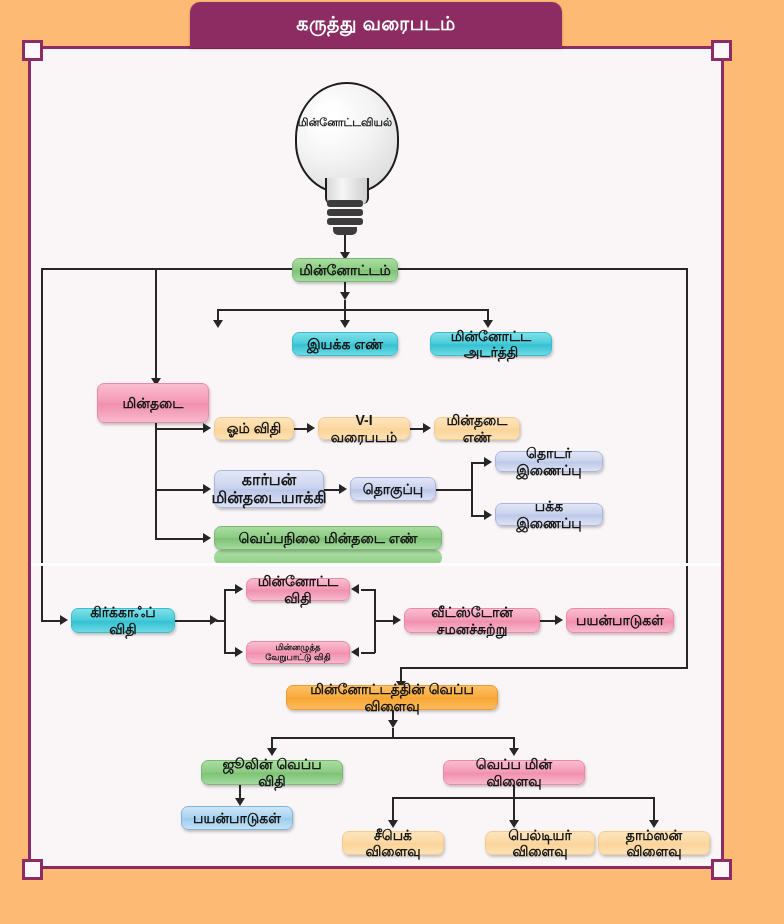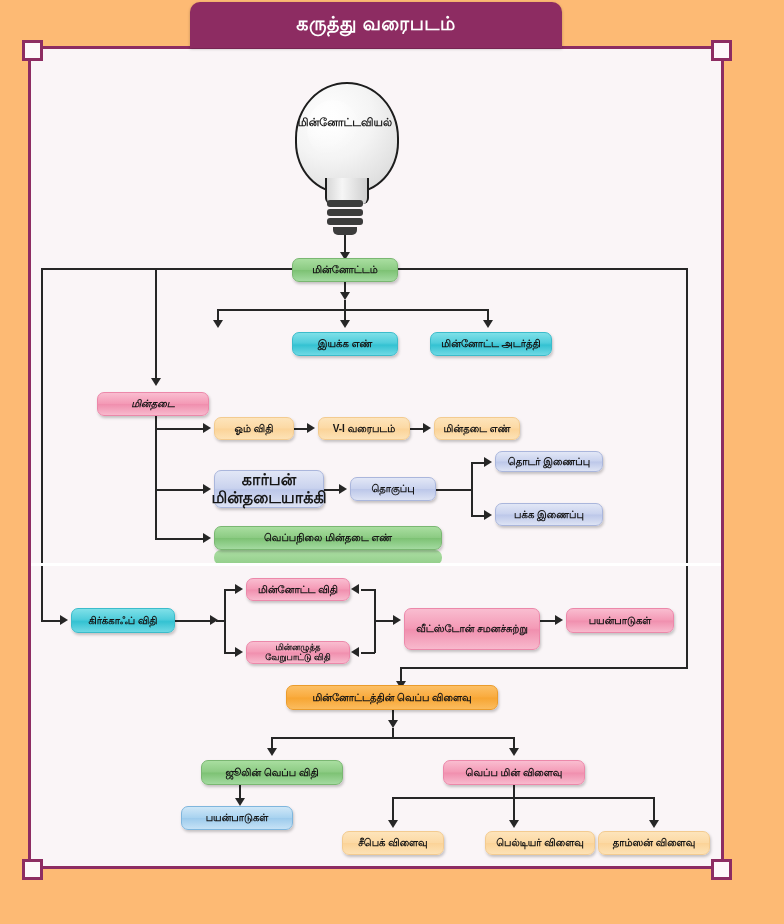--- a/index.html
+++ b/index.html
@@ -80,21 +80,21 @@
     position:absolute;left:0;top:34px;width:112px;text-align:center;
     font-size:11px;font-weight:bold;color:#1b1b1b;
   }
 
   
   .node{
     position:absolute;z-index:3;
     display:flex;align-items:center;justify-content:center;
     text-align:center;
     border-radius:7px;
-    font-size:10px;font-weight:bold;color:#161616;
+    font-size:14px;font-weight:bold;color:#161616;
     line-height:1.15;
     box-sizing:border-box;
     padding:2px 5px;
     box-shadow:1px 2px 3px rgba(0,0,0,.22);
   }
   .n-green{
     background:linear-gradient(180deg,#a9dea0 0%,#8ccb83 48%,#7dc274 52%,#a3daa0 100%);
     border:1px solid #7ab772;
   }
   .n-cyan{
@@ -197,21 +197,21 @@
   <div class="arrow a-down" style="left:340px;top:320px;"></div>
   <div class="ln v" style="left:487px;top:309px;height:14px;"></div>
   <div class="arrow a-down" style="left:483px;top:320px;"></div>
 
   <div class="node n-cyan" style="left:292px;top:332px;width:106px;height:24px;">இயக்க எண்</div>
   <div class="node n-cyan" style="left:430px;top:332px;width:122px;height:24px;">மின்னோட்ட அடர்த்தி</div>
 
   <div class="ln v" style="left:155px;top:268px;height:112px;"></div>
   <div class="arrow a-down" style="left:151px;top:378px;"></div>
 
-  <div class="node n-pink" style="left:97px;top:392px;width:112px;height:24px;font-style:italic;">மின்தடை</div>
+  <div class="node n-pink" style="left:97px;top:383px;width:112px;height:40px;">மின்தடை</div>
 
   <div class="ln v" style="left:155px;top:412px;height:126px;"></div>
 
   <div class="ln h" style="left:155px;top:428px;width:51px;"></div>
   <div class="arrow a-right" style="left:203px;top:423px;"></div>
   <div class="node n-peach" style="left:214px;top:417px;width:80px;height:23px;">ஓம் விதி</div>
   <div class="ln h" style="left:294px;top:428px;width:16px;"></div>
   <div class="arrow a-right" style="left:307px;top:423px;"></div>
   <div class="node n-peach" style="left:318px;top:417px;width:92px;height:23px;">V-I வரைபடம்</div>
   <div class="ln h" style="left:410px;top:428px;width:16px;"></div>
@@ -258,21 +258,21 @@
   <div class="node n-pink tiny" style="left:246px;top:641px;width:104px;height:23px;">மின்னழுத்த வேறுபாட்டு விதி</div>
 
   <div class="ln v" style="left:374px;top:589px;height:64px;"></div>
   <div class="ln h" style="left:361px;top:589px;width:14px;"></div>
   <div class="arrow a-left" style="left:351px;top:584px;"></div>
   <div class="ln h" style="left:361px;top:652px;width:14px;"></div>
   <div class="arrow a-left" style="left:351px;top:647px;"></div>
 
   <div class="ln h" style="left:374px;top:620px;width:22px;"></div>
   <div class="arrow a-right" style="left:393px;top:615px;"></div>
-  <div class="node n-pink" style="left:404px;top:608px;width:136px;height:42px;">வீட்ஸ்டோன் சமனச்சுற்று</div>
+  <div class="node n-pink" style="left:404px;top:608px;width:136px;height:25px;">வீட்ஸ்டோன் சமனச்சுற்று</div>
   <div class="ln h" style="left:540px;top:620px;width:18px;"></div>
   <div class="arrow a-right" style="left:555px;top:615px;"></div>
   <div class="node n-pink" style="left:566px;top:608px;width:108px;height:25px;">பயன்பாடுகள்</div>
 
   <div class="node n-orange" style="left:286px;top:685px;width:212px;height:25px;">மின்னோட்டத்தின் வெப்ப விளைவு</div>
 
   <div class="ln v" style="left:392px;top:710px;height:14px;"></div>
   <div class="arrow a-down" style="left:388px;top:720px;"></div>
   <div class="ln v" style="left:392px;top:728px;height:10px;"></div>
   <div class="ln h" style="left:271px;top:737px;width:243px;"></div>

